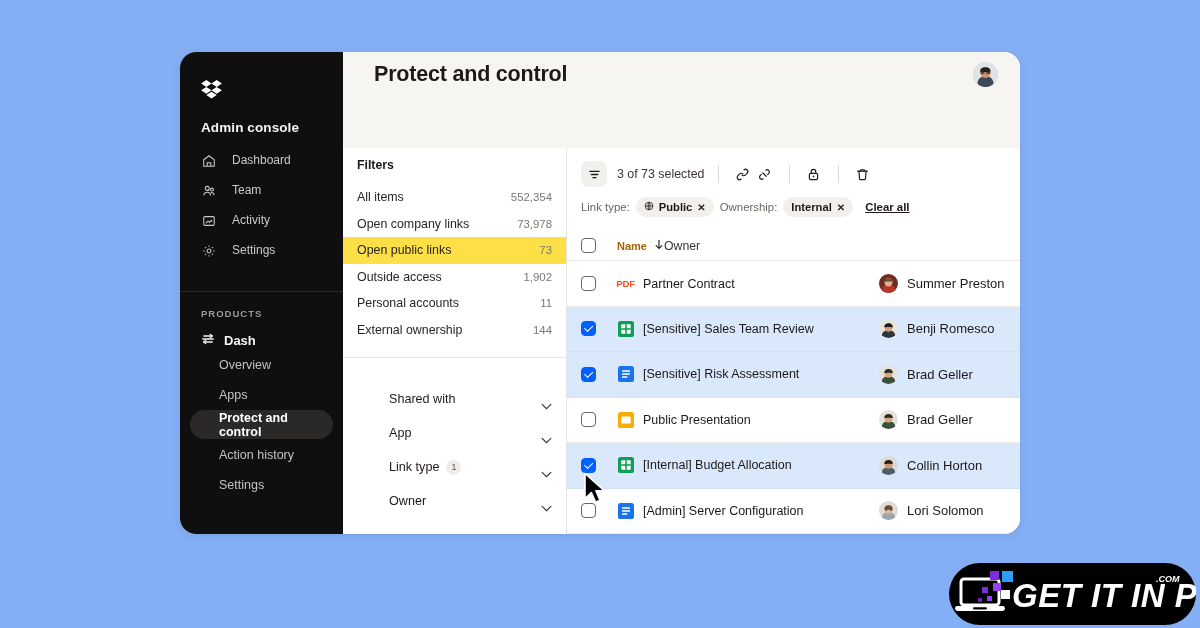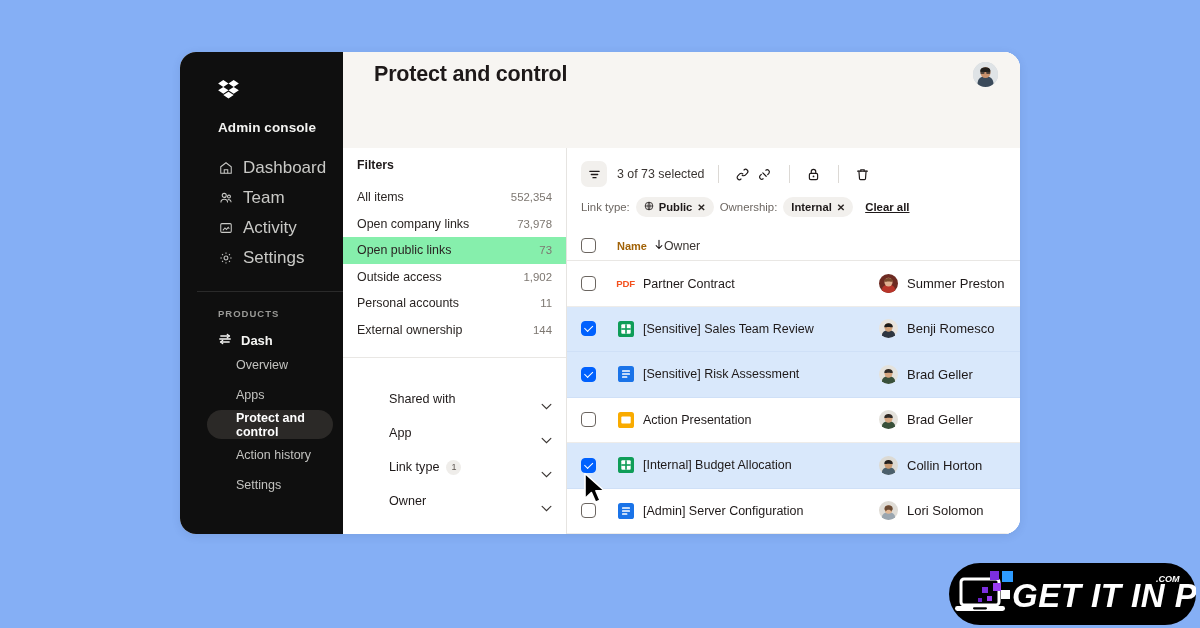--- a/index.html
+++ b/index.html
@@ -23,37 +23,37 @@
     display: flex;
     background: #fff;
     box-shadow: 0 2px 10px rgba(20,40,80,.10);
   }
 
   
   .sidebar {
     width: 163px; flex: 0 0 163px;
     background: #0f0f0f;
     color: #d8d8d6;
-    padding: 20px 0 0 17px;
+    padding: 20px 0 0 0;
     display: flex; flex-direction: column;
     position: relative;
   }
   .db-logo { padding: 8px 0 0 21px; height: 34px; }
   .db-logo svg { display: block; }
 
   .console-title {
     font-size: 13.5px; font-weight: 600; color: #f3f3f1;
     padding: 14px 0 0 21px; letter-spacing: .1px;
   }
 
   .nav-group { margin-top: 18px; }
   .nav-item {
-    display: flex; align-items: center; gap: 10px;
+    display: flex; gap: 16px;
     height: 30px; padding: 0 12px 0 21px;
-    font-size: 17px; color: #c9c9c6;
+    font-size: 12px; color: #c9c9c6;
     cursor: default;
   }
   .nav-item .ico { width: 15px; height: 15px; display: flex; align-items: center; justify-content: center; flex: 0 0 15px; }
   .nav-item .ico svg { display: block; }
 
   .divider-dark { height: 1px; background: #2a2a2a; margin: 18px 0 0 0; }
 
   .products-label {
     font-size: 9.5px; font-weight: 700; letter-spacing: 1px;
     color: #9a9a97; padding: 16px 0 0 21px; text-transform: uppercase;
@@ -103,21 +103,21 @@
   }
   .filters-title {
     font-size: 12.3px; font-weight: 700; color: #1e1919;
     padding: 0 0 0 14px; margin-bottom: 12px;
   }
   .filter-row {
     display: flex; align-items: center; justify-content: space-between;
     height: 26.5px; padding: 0 14px;
     font-size: 12.4px; color: #2a2523; cursor: default;
   }
-  .filter-row.selected { background: #86efac; }
+  .filter-row.selected { background: #fde047; }
   .filter-row .count { font-size: 11.4px; color: #7d7771; }
 
   .filters-sep { height: 1px; background: #e9e7e4; margin: 14px 0 0 0; }
 
   .accordion { margin-top: 24px; }
   .acc-row {
     display: flex; align-items: center; justify-content: space-between;
     height: 34px; padding: 0 14px; cursor: default;
   }
   .acc-left { display: flex; align-items: center; gap: 7px; }
@@ -556,21 +556,21 @@
             <span class="cb-cell">
               <span class="cb"></span>
             </span>
             <span class="name-cell">
               <span class="ftype">
                 <svg width="16" height="16" viewBox="0 0 16 16">
                     <rect width="16" height="16" rx="2.6" fill="#f9ab00"></rect>
                     <rect x="3.3" y="4.4" width="9.4" height="7.2" rx="1" fill="#fff"></rect>
                   </svg>
               </span>
-              <span class="fname">Action Presentation</span>
+              <span class="fname">Public Presentation</span>
             </span>
             <span class="owner-cell">
               <span class="av">
                 <svg width="19" height="19" viewBox="0 0 20 20">
                     <rect width="20" height="20" fill="#e4e2dc"></rect>
                     <ellipse cx="10" cy="17.5" rx="7" ry="6" fill="#39503a"></ellipse>
                     <ellipse cx="10" cy="8.8" rx="4.2" ry="4.6" fill="#d6a57e"></ellipse>
                     <path d="M5.6 7.4c.5-4.2 8.4-4.2 8.9 0 .2 1.9-1.4.7-4.5.7s-4.6 1.2-4.4-.7z" fill="#2e2a26"></path>
                   </svg>
               </span>

